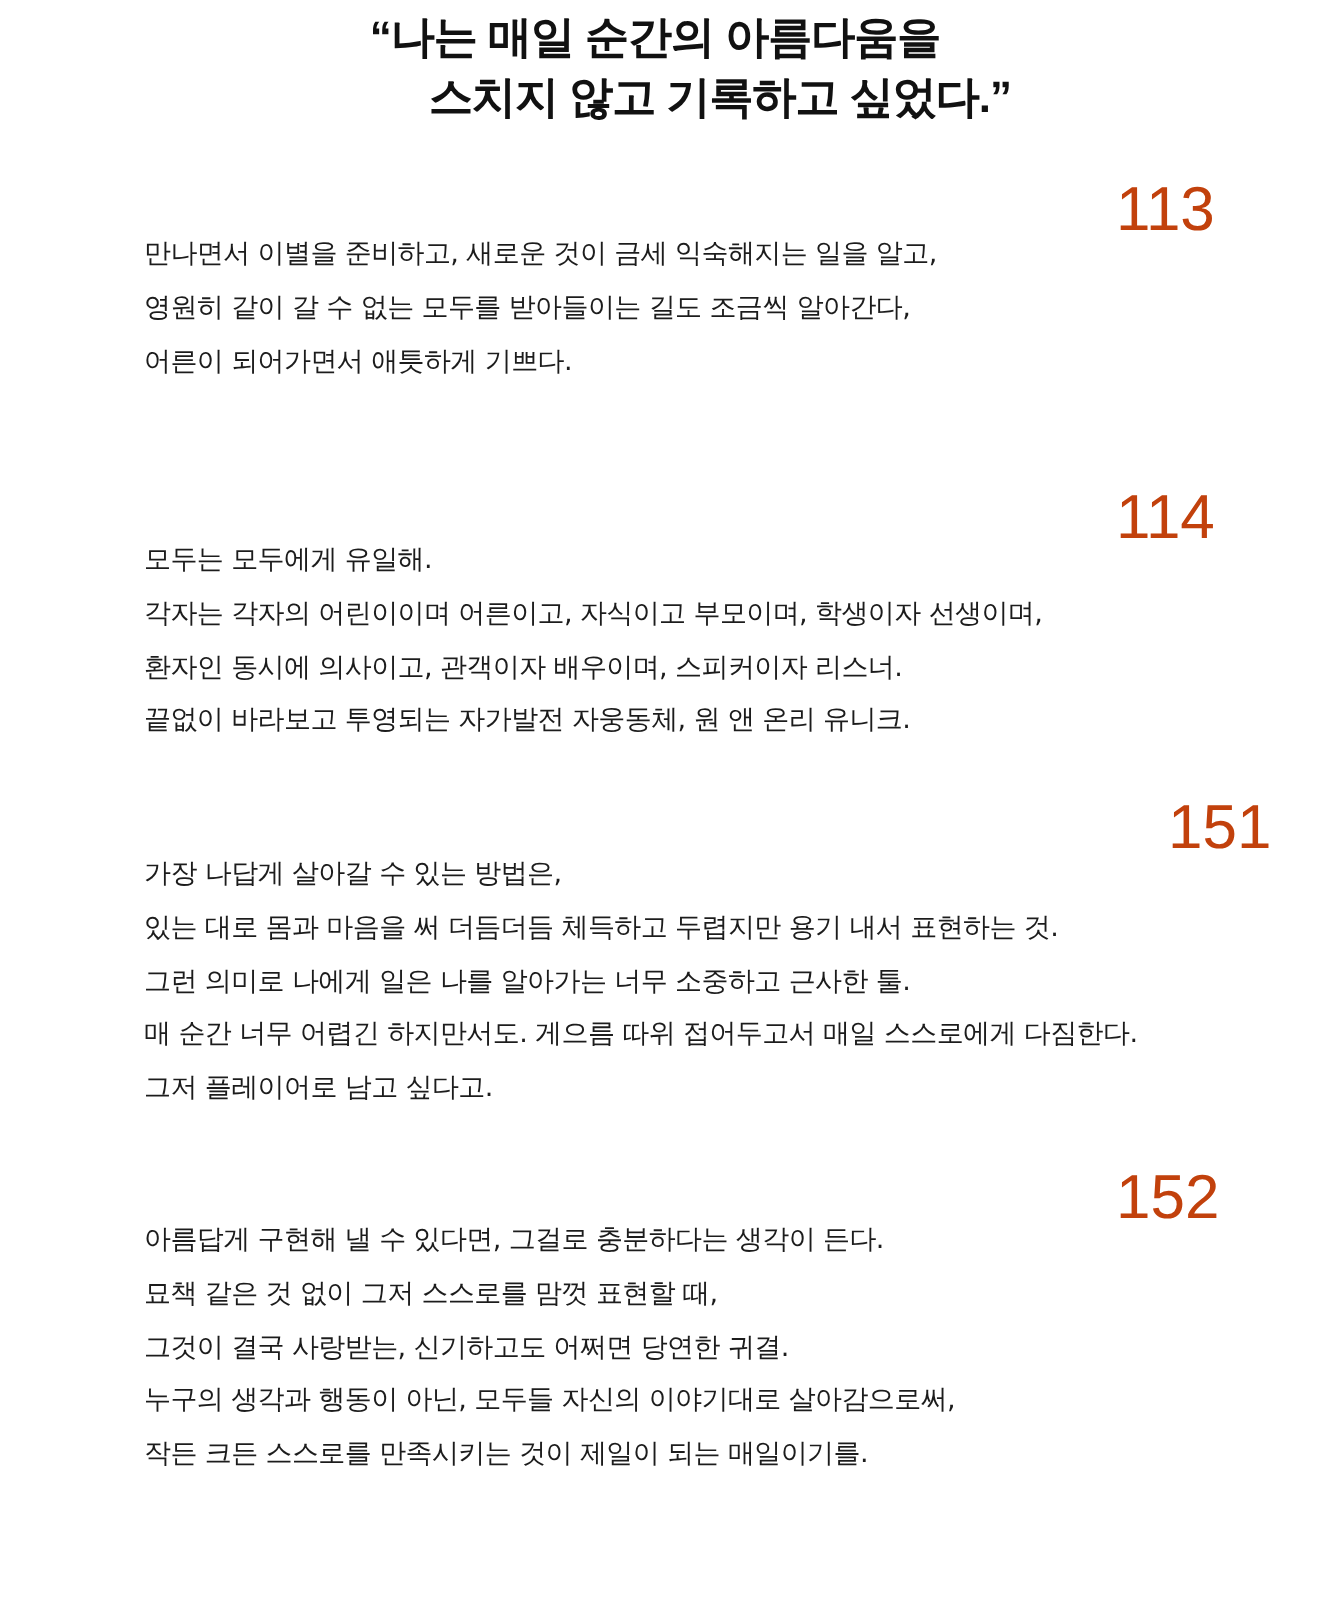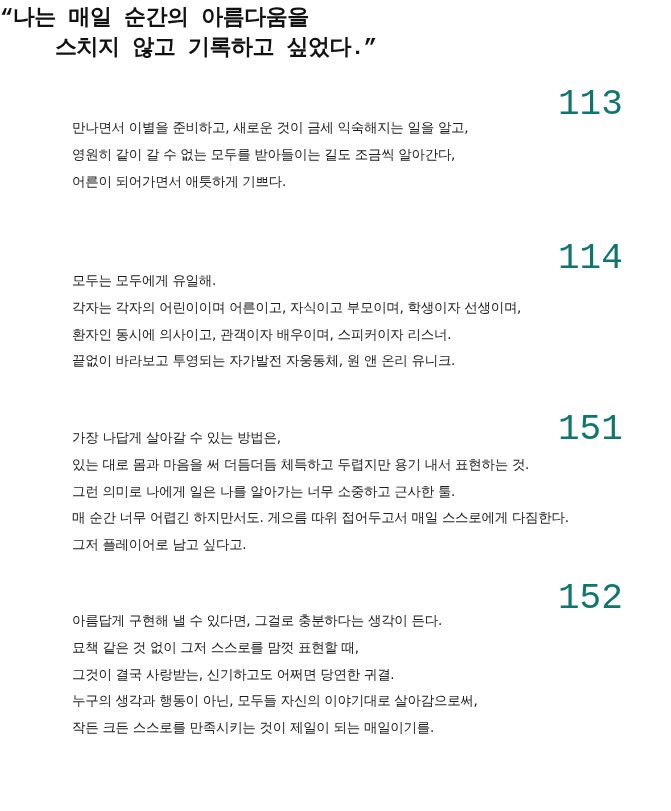--- a/index.html
+++ b/index.html
@@ -3,32 +3,32 @@
 <meta charset="utf-8">
 <style>
   html, body { margin: 0; padding: 0; background: #ffffff; }
   body {
     width: 671px; height: 811px; overflow: hidden; position: relative;
     font-family: "DejaVu Sans", "Liberation Sans", sans-serif;
     color: #1a1a1a;
   }
   .title {
     position: absolute; left: 0; width: 665px; top: 4px;
-    text-align: left;
-    font-family: Liberation Mono, monospace;
+    text-align: center;
+    font-family: Liberation Sans, sans-serif;
     font-weight: bold; font-size: 22px; line-height: 30px;
     color: #111; letter-spacing: -0.5px;
   }
   .title .l1 { display: block; padding-right: 10px; }
   .title .l2 { display: block; padding-left: 55px; }
   .section { position: absolute; left: 0; width: 671px; }
   .num {
     position: absolute; left: 558px;
-    font-family: Liberation Mono, monospace;
-    font-size: 36px; line-height: 34px; color: #0f766e;
+    font-family: Liberation Sans, sans-serif;
+    font-size: 31px; line-height: 34px; color: #c2410c;
   }
   .body {
     position: absolute; left: 72px; width: 560px;
     font-size: 13.5px; line-height: 26.8px; color: #1c1c1c;
     letter-spacing: -0.3px; white-space: nowrap;
   }
   .body .line { display: block; }
 </style>
 </head>
 <body>
@@ -51,21 +51,21 @@
   <div class="num" style="top:0px;">114</div>
   <div class="body" style="top:25px;">
     <span class="line">모두는 모두에게 유일해.</span>
     <span class="line">각자는 각자의 어린이이며 어른이고, 자식이고 부모이며, 학생이자 선생이며,</span>
     <span class="line">환자인 동시에 의사이고, 관객이자 배우이며, 스피커이자 리스너.</span>
     <span class="line">끝없이 바라보고 투영되는 자가발전 자웅동체, 원 앤 온리 유니크.</span>
   </div>
 </div>
 
 <div class="section" style="top:397px;">
-  <div class="num" style="top:16px;">151</div>
+  <div class="num" style="top:0px;margin-left:26px;">151</div>
   <div class="body" style="top:27px;">
     <span class="line">가장 나답게 살아갈 수 있는 방법은,</span>
     <span class="line">있는 대로 몸과 마음을 써 더듬더듬 체득하고 두렵지만 용기 내서 표현하는 것.</span>
     <span class="line">그런 의미로 나에게 일은 나를 알아가는 너무 소중하고 근사한 툴.</span>
     <span class="line">매 순간 너무 어렵긴 하지만서도. 게으름 따위 접어두고서 매일 스스로에게 다짐한다.</span>
     <span class="line">그저 플레이어로 남고 싶다고.</span>
   </div>
 </div>
 
 <div class="section" style="top:582px;">

